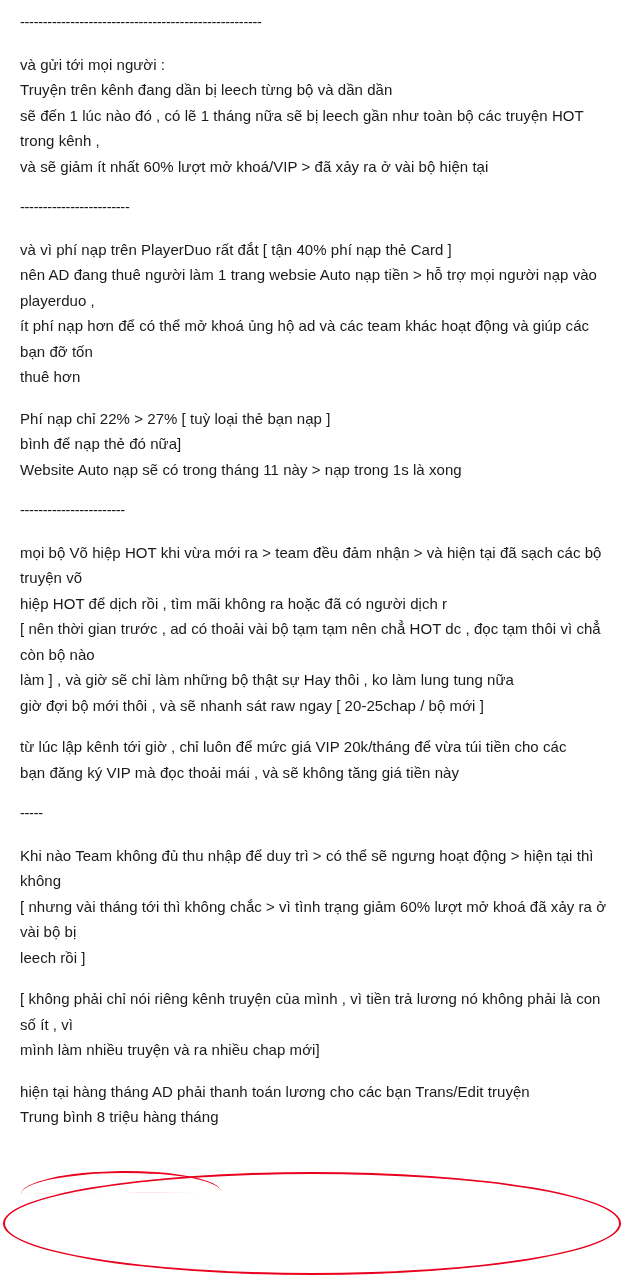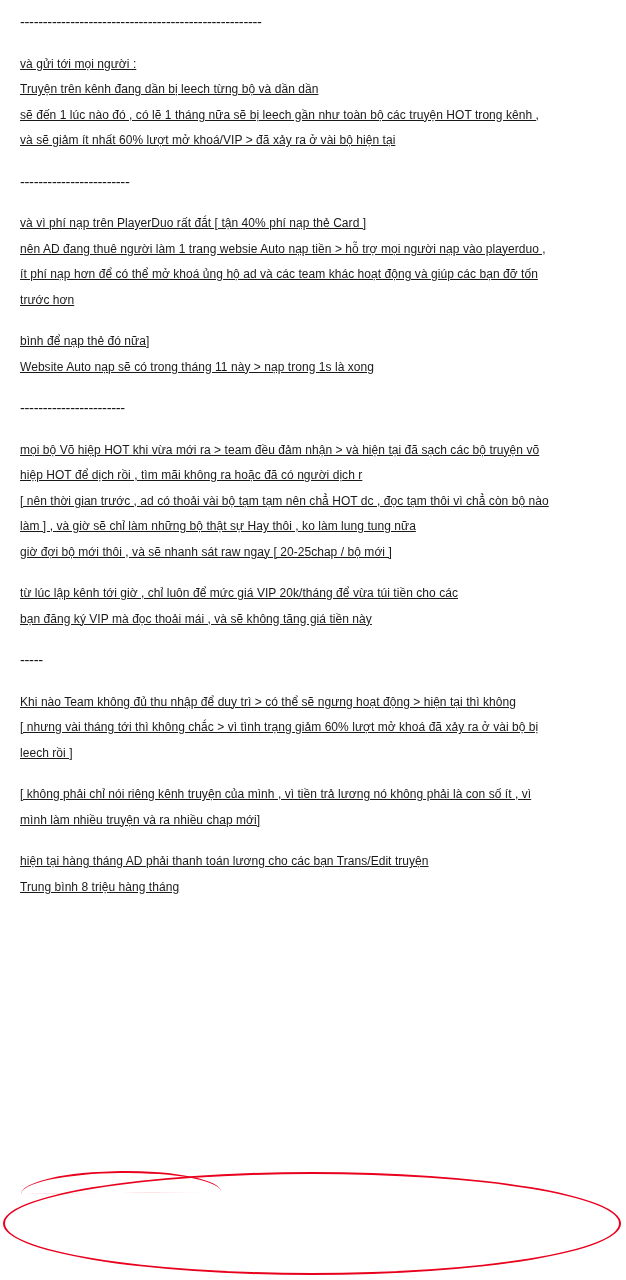--- a/index.html
+++ b/index.html
@@ -20,26 +20,25 @@
     box-sizing: border-box;
     padding: 10px 14px 8px 20px;
   }
   .para {
     margin: 0 0 16px 0;
   }
   .para:last-child {
     margin-bottom: 8px;
   }
   .line {
-    font-size: 12px;
+    font-size: 15px;
     line-height: 25.5px;
     white-space: pre-wrap;
     word-wrap: break-word;
     letter-spacing: 0.05px;
-    text-decoration: underline;
   }
   .sep {
     font-size: 14.6px;
     line-height: 25.5px;
     letter-spacing: -0.3px;
     color: #1a1a1a;
   }
   
   #highlight-ellipse {
     position: absolute;
@@ -74,23 +73,24 @@
         <div class="line">và gửi tới mọi người :</div>
         <div class="line">Truyện trên kênh đang dần bị leech từng bộ và dần dần</div>
         <div class="line">sẽ đến 1 lúc nào đó , có lẽ 1 tháng nữa sẽ bị leech gần như toàn bộ các truyện HOT trong kênh ,</div>
         <div class="line">và sẽ giảm ít nhất 60% lượt mở khoá/VIP &gt; đã xảy ra ở vài bộ hiện tại</div>
       </div>
       <div class="para sep">------------------------</div>
       <div class="para">
         <div class="line">và vì phí nạp trên PlayerDuo rất đắt [ tận 40% phí nạp thẻ Card ]</div>
         <div class="line">nên AD đang thuê người làm 1 trang websie Auto nạp tiền &gt; hỗ trợ mọi người nạp vào playerduo ,</div>
         <div class="line">ít phí nạp hơn để có thể mở khoá ủng hộ ad và các team khác hoạt động và giúp các bạn đỡ tốn</div>
-        <div class="line">trước hơn</div>
+        <div class="line">thuê hơn</div>
       </div>
       <div class="para">
+        <div class="line">Phí nạp chỉ 22% &gt; 27% [ tuỳ loại thẻ bạn nạp ]</div>
         <div class="line">bình để nạp thẻ đó nữa]</div>
         <div class="line">Website Auto nạp sẽ có trong tháng 11 này &gt; nạp trong 1s là xong</div>
       </div>
       <div class="para sep">-----------------------</div>
       <div class="para">
         <div class="line">mọi bộ Võ hiệp HOT khi vừa mới ra &gt; team đều đảm nhận &gt; và hiện tại đã sạch các bộ truyện võ</div>
         <div class="line">hiệp HOT để dịch rồi , tìm mãi không ra hoặc đã có người dịch r</div>
         <div class="line">[ nên thời gian trước , ad có thoải vài bộ tạm tạm nên chẳ HOT dc , đọc tạm thôi vì chẳ còn bộ nào</div>
         <div class="line">làm ] , và giờ sẽ chỉ làm những bộ thật sự Hay thôi , ko làm lung tung nữa</div>
         <div class="line">giờ đợi bộ mới thôi , và sẽ nhanh sát raw ngay [ 20-25chap / bộ mới ]</div>

